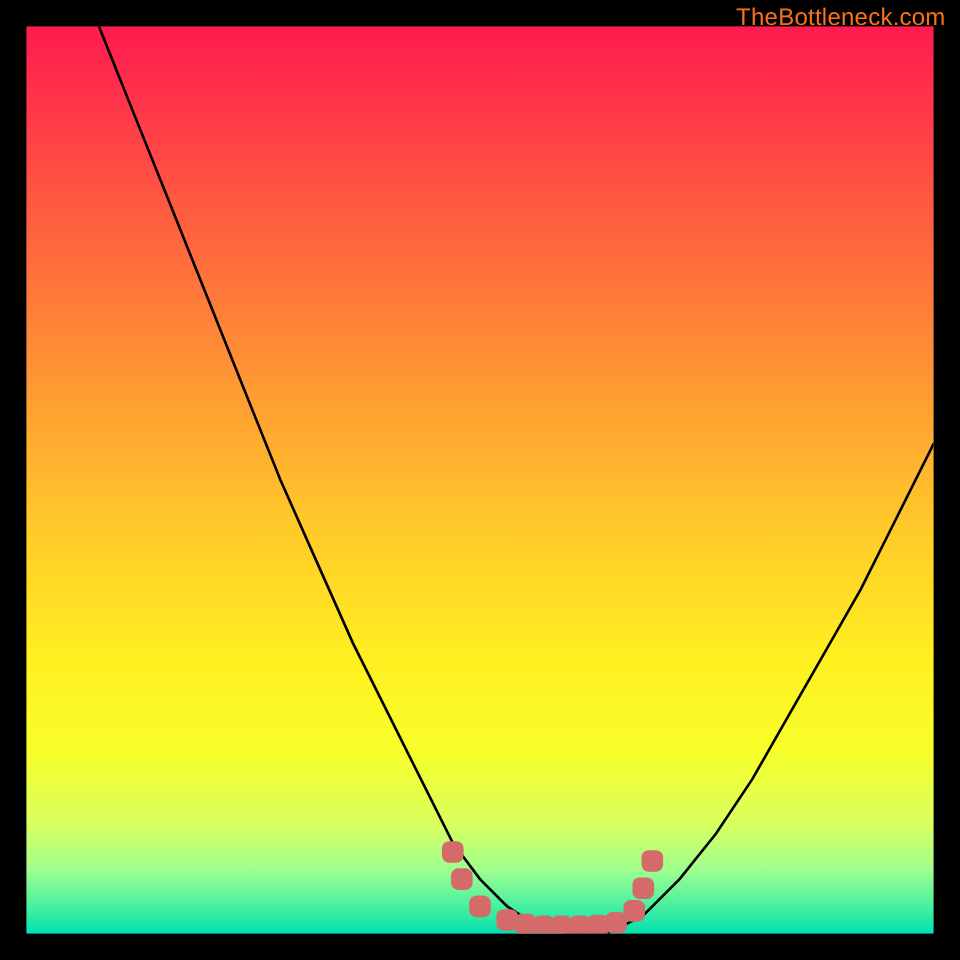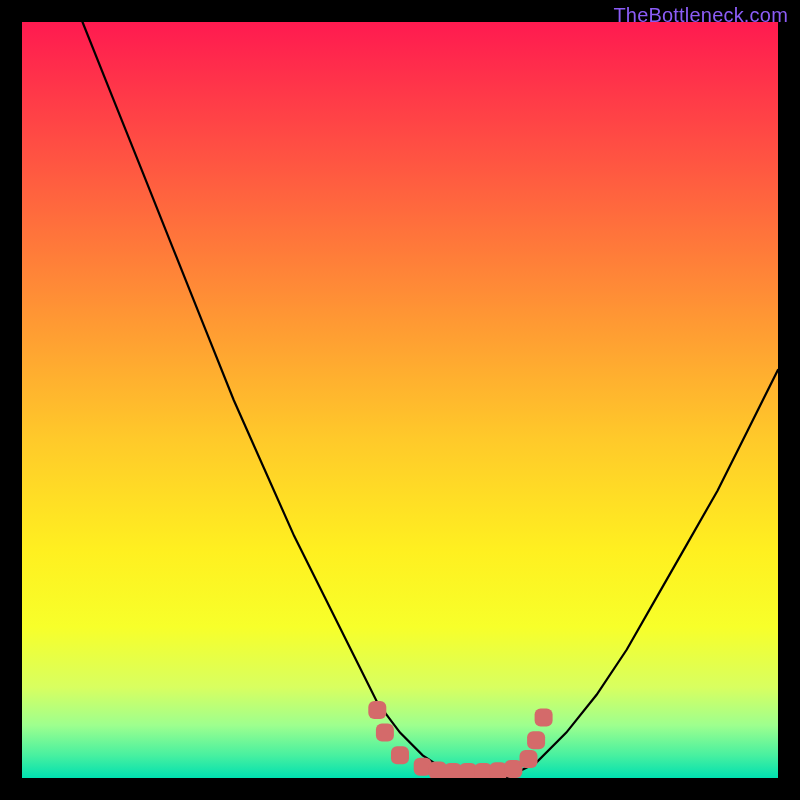--- a/index.html
+++ b/index.html
@@ -28,21 +28,21 @@
       #d8ff60 88%,
       #9eff8e 93%,
       #48f0a0 97%,
       #00e0b0 100%
     );
   }
   .watermark {
     position: absolute;
     top: 4px;
     right: 12px;
-    color: #8b5cf6;
+    color: #f97316;
     font-size: 20px;
     letter-spacing: 0.2px;
     font-weight: 500;
   }
   svg.overlay {
     position: absolute;
     left: 0;
     top: 0;
   }
 </style>

